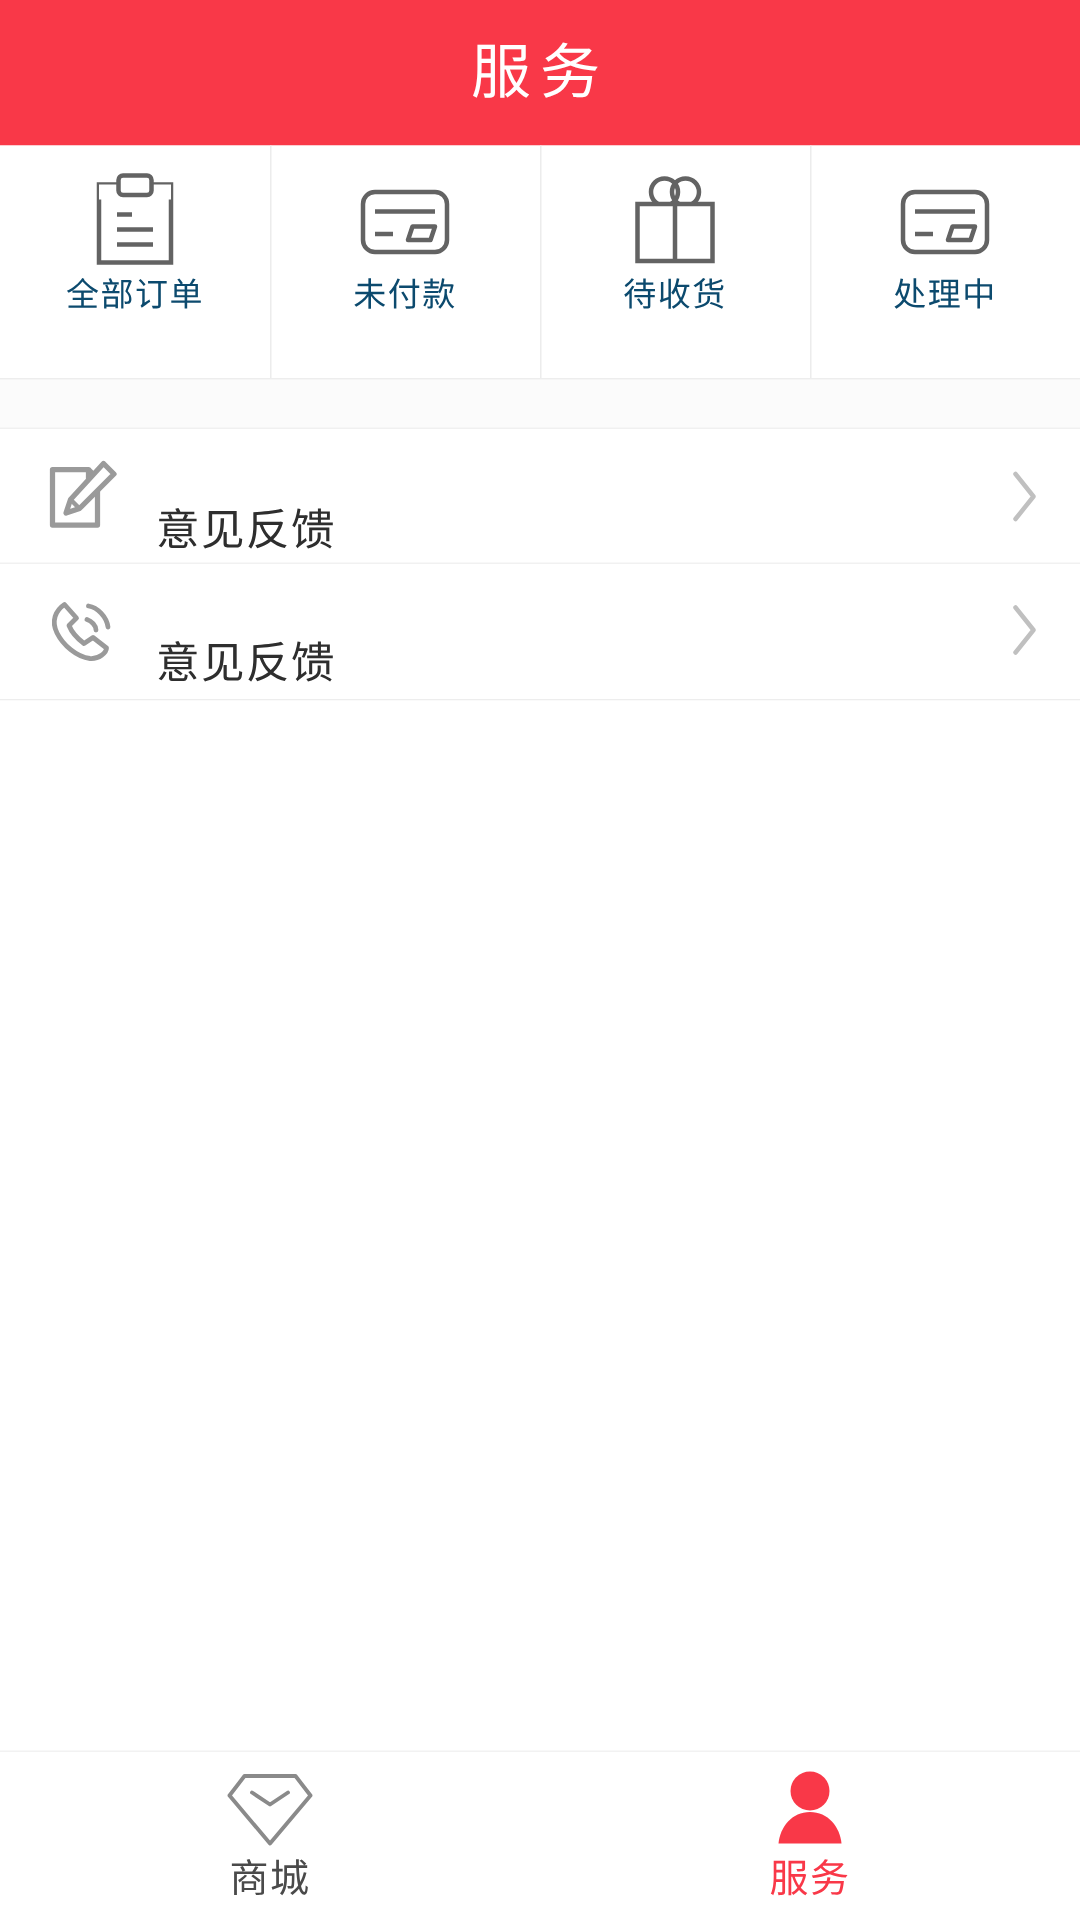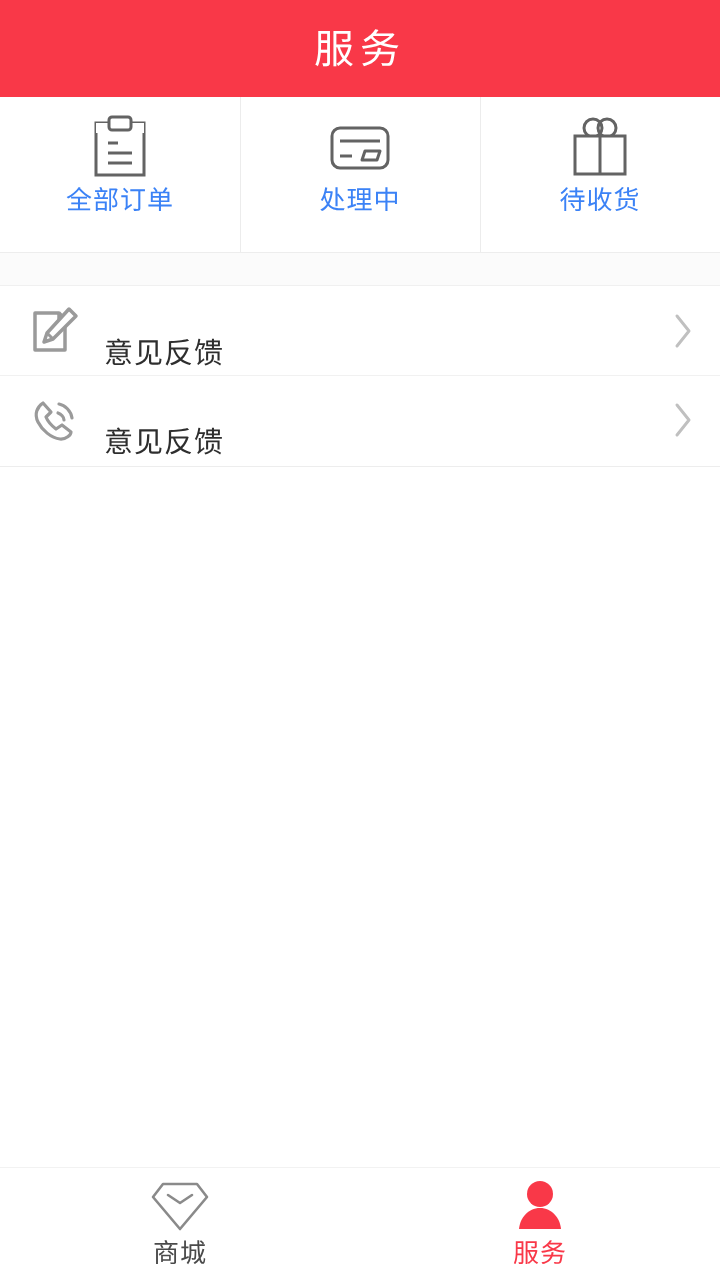--- a/index.html
+++ b/index.html
@@ -67,22 +67,22 @@
     background: #ececec;
   }
   .grid-icon {
     height: 62px;
     display: flex;
     align-items: center;
     justify-content: center;
   }
   .grid-label {
     margin-top: 8px;
-    font-size: 26px;
-    color: #3b82f6;
+    font-size: 22px;
+    color: #0c4a6e;
     letter-spacing: 1px;
     line-height: 1;
   }
 
   
   .section-gap {
     flex: 0 0 32px;
     background: #fbfbfb;
   }
 
@@ -186,45 +186,56 @@
           <rect x="7" y="8" width="48" height="10" fill="#ffffff" stroke="none"></rect>
           <rect x="20" y="2" width="22" height="13" rx="3" fill="#ffffff" stroke="#636363" stroke-width="3"></rect>
           <line x1="19" y1="28" x2="29" y2="28" stroke="#636363" stroke-width="3"></line>
           <line x1="19" y1="38" x2="43" y2="38" stroke="#636363" stroke-width="3"></line>
           <line x1="19" y1="48" x2="43" y2="48" stroke="#636363" stroke-width="3"></line>
         </svg>
       </div>
       <div class="grid-label">全部订单</div>
     </div>
 
-
     <div class="grid-cell">
       <div class="grid-icon">
         <svg width="64" height="66" viewBox="0 0 64 66">
           <rect x="4" y="13" width="56" height="40" rx="8" fill="none" stroke="#636363" stroke-width="3"></rect>
           <line x1="12" y1="26" x2="52" y2="26" stroke="#636363" stroke-width="3"></line>
           <line x1="12" y1="41" x2="24" y2="41" stroke="#636363" stroke-width="3"></line>
           <polygon points="37,36 52,36 49,45 34,45" fill="none" stroke="#636363" stroke-width="3" stroke-linejoin="round"></polygon>
         </svg>
       </div>
-      <div class="grid-label">处理中</div>
+      <div class="grid-label">未付款</div>
     </div>
 
     <div class="grid-cell">
       <div class="grid-icon">
         <svg width="62" height="66" viewBox="0 0 62 66">
           <circle cx="24" cy="13" r="9" fill="none" stroke="#636363" stroke-width="3"></circle>
           <circle cx="38" cy="13" r="9" fill="none" stroke="#636363" stroke-width="3"></circle>
           <rect x="6" y="21" width="50" height="38" fill="#ffffff" stroke="#636363" stroke-width="3"></rect>
           <line x1="31" y1="21" x2="31" y2="59" stroke="#636363" stroke-width="3"></line>
         </svg>
       </div>
       <div class="grid-label">待收货</div>
     </div>
 
+    <div class="grid-cell">
+      <div class="grid-icon">
+        <svg width="64" height="66" viewBox="0 0 64 66">
+          <rect x="4" y="13" width="56" height="40" rx="8" fill="none" stroke="#636363" stroke-width="3"></rect>
+          <line x1="12" y1="26" x2="52" y2="26" stroke="#636363" stroke-width="3"></line>
+          <line x1="12" y1="41" x2="24" y2="41" stroke="#636363" stroke-width="3"></line>
+          <polygon points="37,36 52,36 49,45 34,45" fill="none" stroke="#636363" stroke-width="3" stroke-linejoin="round"></polygon>
+        </svg>
+      </div>
+      <div class="grid-label">处理中</div>
+    </div>
+
   </div>
 
   <div class="section-gap"></div>
 
   <div class="list-section">
 
     <div class="list-row">
       <div class="row-icon">
         <svg width="52" height="52" viewBox="0 0 52 52">
           <polygon points="6,8 30,8 30,14 36,14 36,45 6,45" fill="none" stroke="#9a9a9a" stroke-width="3.5" stroke-linejoin="round"></polygon>

